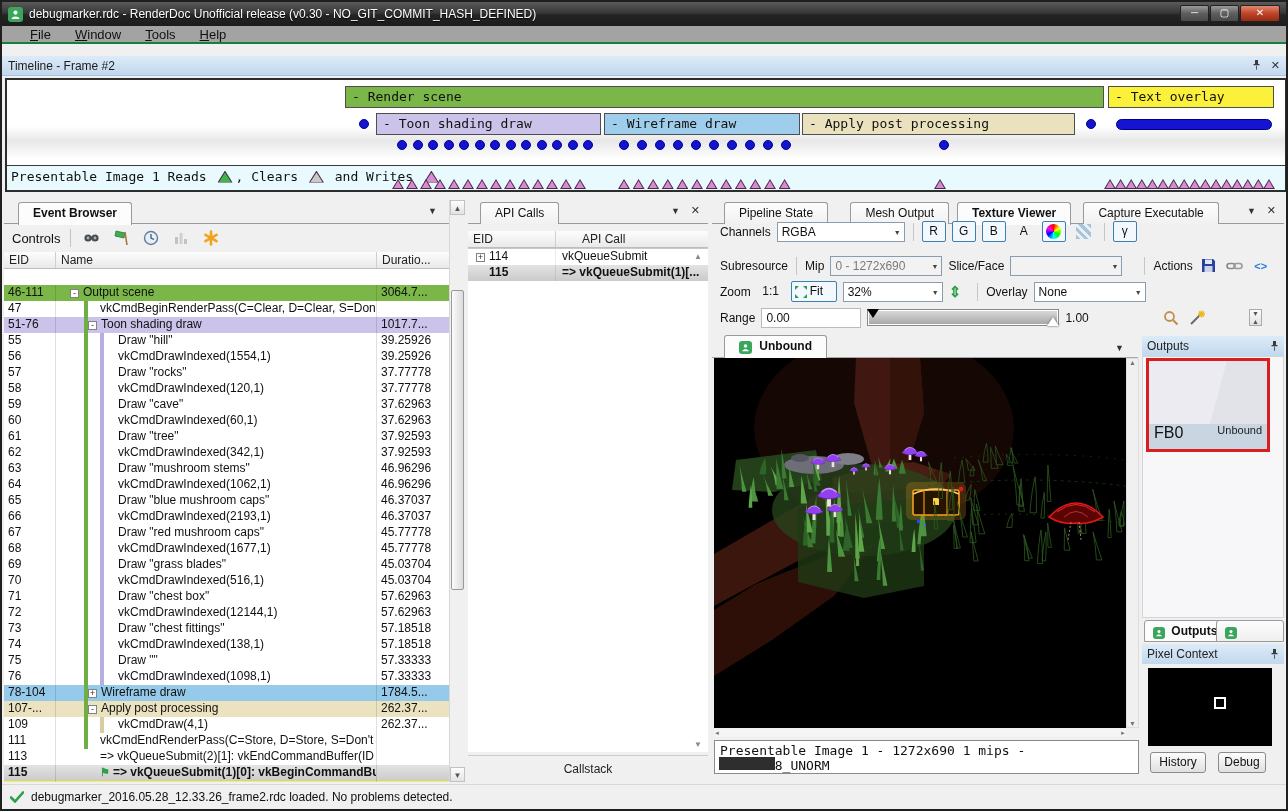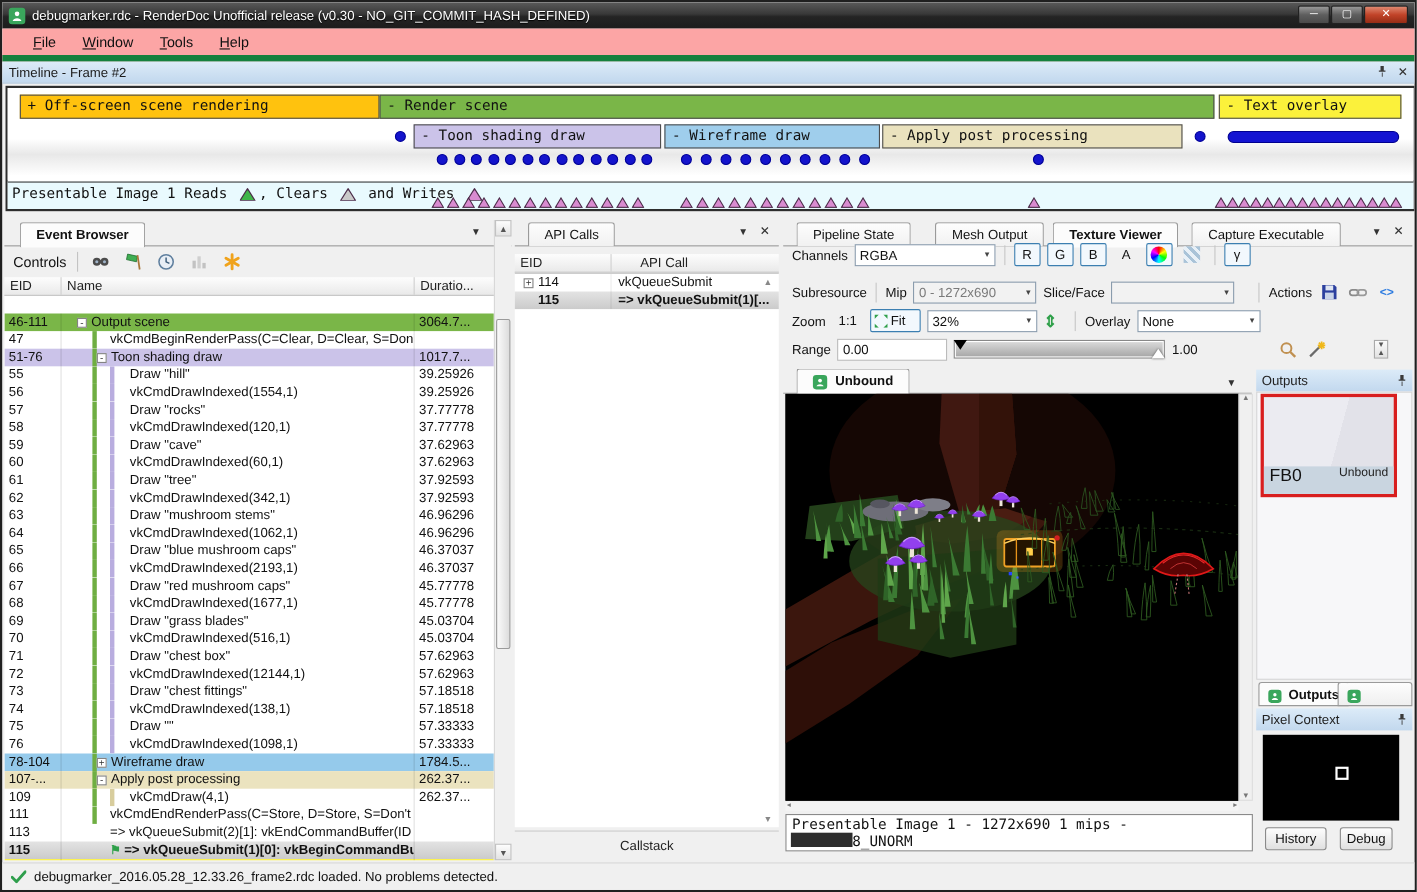--- a/index.html
+++ b/index.html
@@ -13,22 +13,22 @@
     display:flex; align-items:center; padding-left:6px; }
   .titlebar .title { margin-left:6px; font-size:12px; text-shadow:0 1px 1px #000; white-space:nowrap; }
   .rdlogo { display:inline-flex; width:15px; height:15px; background:#3aa65c; border-radius:3px;
             align-items:center; justify-content:center; flex:0 0 auto; }
   .winbtns { position:absolute; right:6px; top:3px; display:flex; gap:1px; }
   .winbtn { width:29px; height:17px; border:1px solid #222; border-radius:2px; color:#fff;
     background:linear-gradient(#9a9a9a,#5e5e5e 50%,#4a4a4a); font-size:10px; line-height:14px;
     text-align:center; }
   .winbtn.close { width:40px; background:linear-gradient(#e08a72,#c14328 50%,#952c15); }
   
-  .menubar { position:absolute; left:0; top:24px; width:100%; height:30px; background:#fca5a5;
-    display:flex; align-items:center; padding-left:16px; gap:0; border-bottom:6px solid #15803d; }
+  .menubar { position:absolute; left:0; top:24px; width:100%; height:18px; background:#a3a3a3;
+    display:flex; align-items:center; padding-left:16px; gap:0; border-bottom:2px solid #15803d; }
   .menuitem { padding:4px 12px; font-size:13px; }
   .menuitem u { text-decoration:underline; }
   
   .tl-header { position:absolute; left:0; top:54px; width:100%; height:20px;
     background:linear-gradient(#dcebf8,#c2d8ee); border-bottom:1px solid #a9c3dd;
     display:flex; align-items:center; padding:0 6px; font-size:12px; color:#1c1c1c; }
   .tl-header .sp { flex:1; }
   .tl-body { position:absolute; left:3px; top:76px; width:1282px; height:114px;
     border:2px solid #2d2d2d; background:#fff; }
   .tl-bars { position:absolute; left:0; top:0; width:100%; height:84px;
@@ -167,21 +167,20 @@
     <span class="sp"></span>
     <span style="margin-right:10px;">
       <svg class="icon-svg" width="9" height="11" viewBox="0 0 9 11">
           <path d="M3,0 h3 v4 h1.5 v1.2 h-6 V4 H3 Z M4.2,5.8 h0.8 v4 h-0.8 Z" fill="#3a3a3a"></path>
         </svg>
     </span>
     <span style="font-size:11px;color:#333;">✕</span>
   </div>
   <div class="tl-body">
     <div class="tl-bars">
-        <div class="tl-bar" style="left: 11px; top: 6px; width: 327px; background: rgb(255, 194, 14);">+ Off-screen scene rendering</div>
         <div class="tl-bar" style="left: 338px; top: 6px; width: 759px; background: rgb(122, 182, 72);">- Render scene</div>
         <div class="tl-bar" style="left: 1101px; top: 6px; width: 166px; background: rgb(251, 241, 59);">- Text overlay</div>
         <div class="tl-bar" style="left: 369px; top: 33px; width: 225px; background: rgb(203, 195, 233);">- Toon shading draw</div>
         <div class="tl-bar" style="left: 597px; top: 33px; width: 196px; background: rgb(159, 206, 236);">- Wireframe draw</div>
         <div class="tl-bar" style="left: 795px; top: 33px; width: 273px; background: rgb(234, 226, 190);">- Apply post processing</div>
         <div class="tl-dot" style="left: 352px; top: 39px;"></div>
         <div class="tl-dot" style="left: 1079px; top: 39px;"></div>
         <div class="tl-dot" style="left: 390px; top: 60px;"></div>
         <div class="tl-dot" style="left: 405.5px; top: 60px;"></div>
         <div class="tl-dot" style="left: 421px; top: 60px;"></div>

